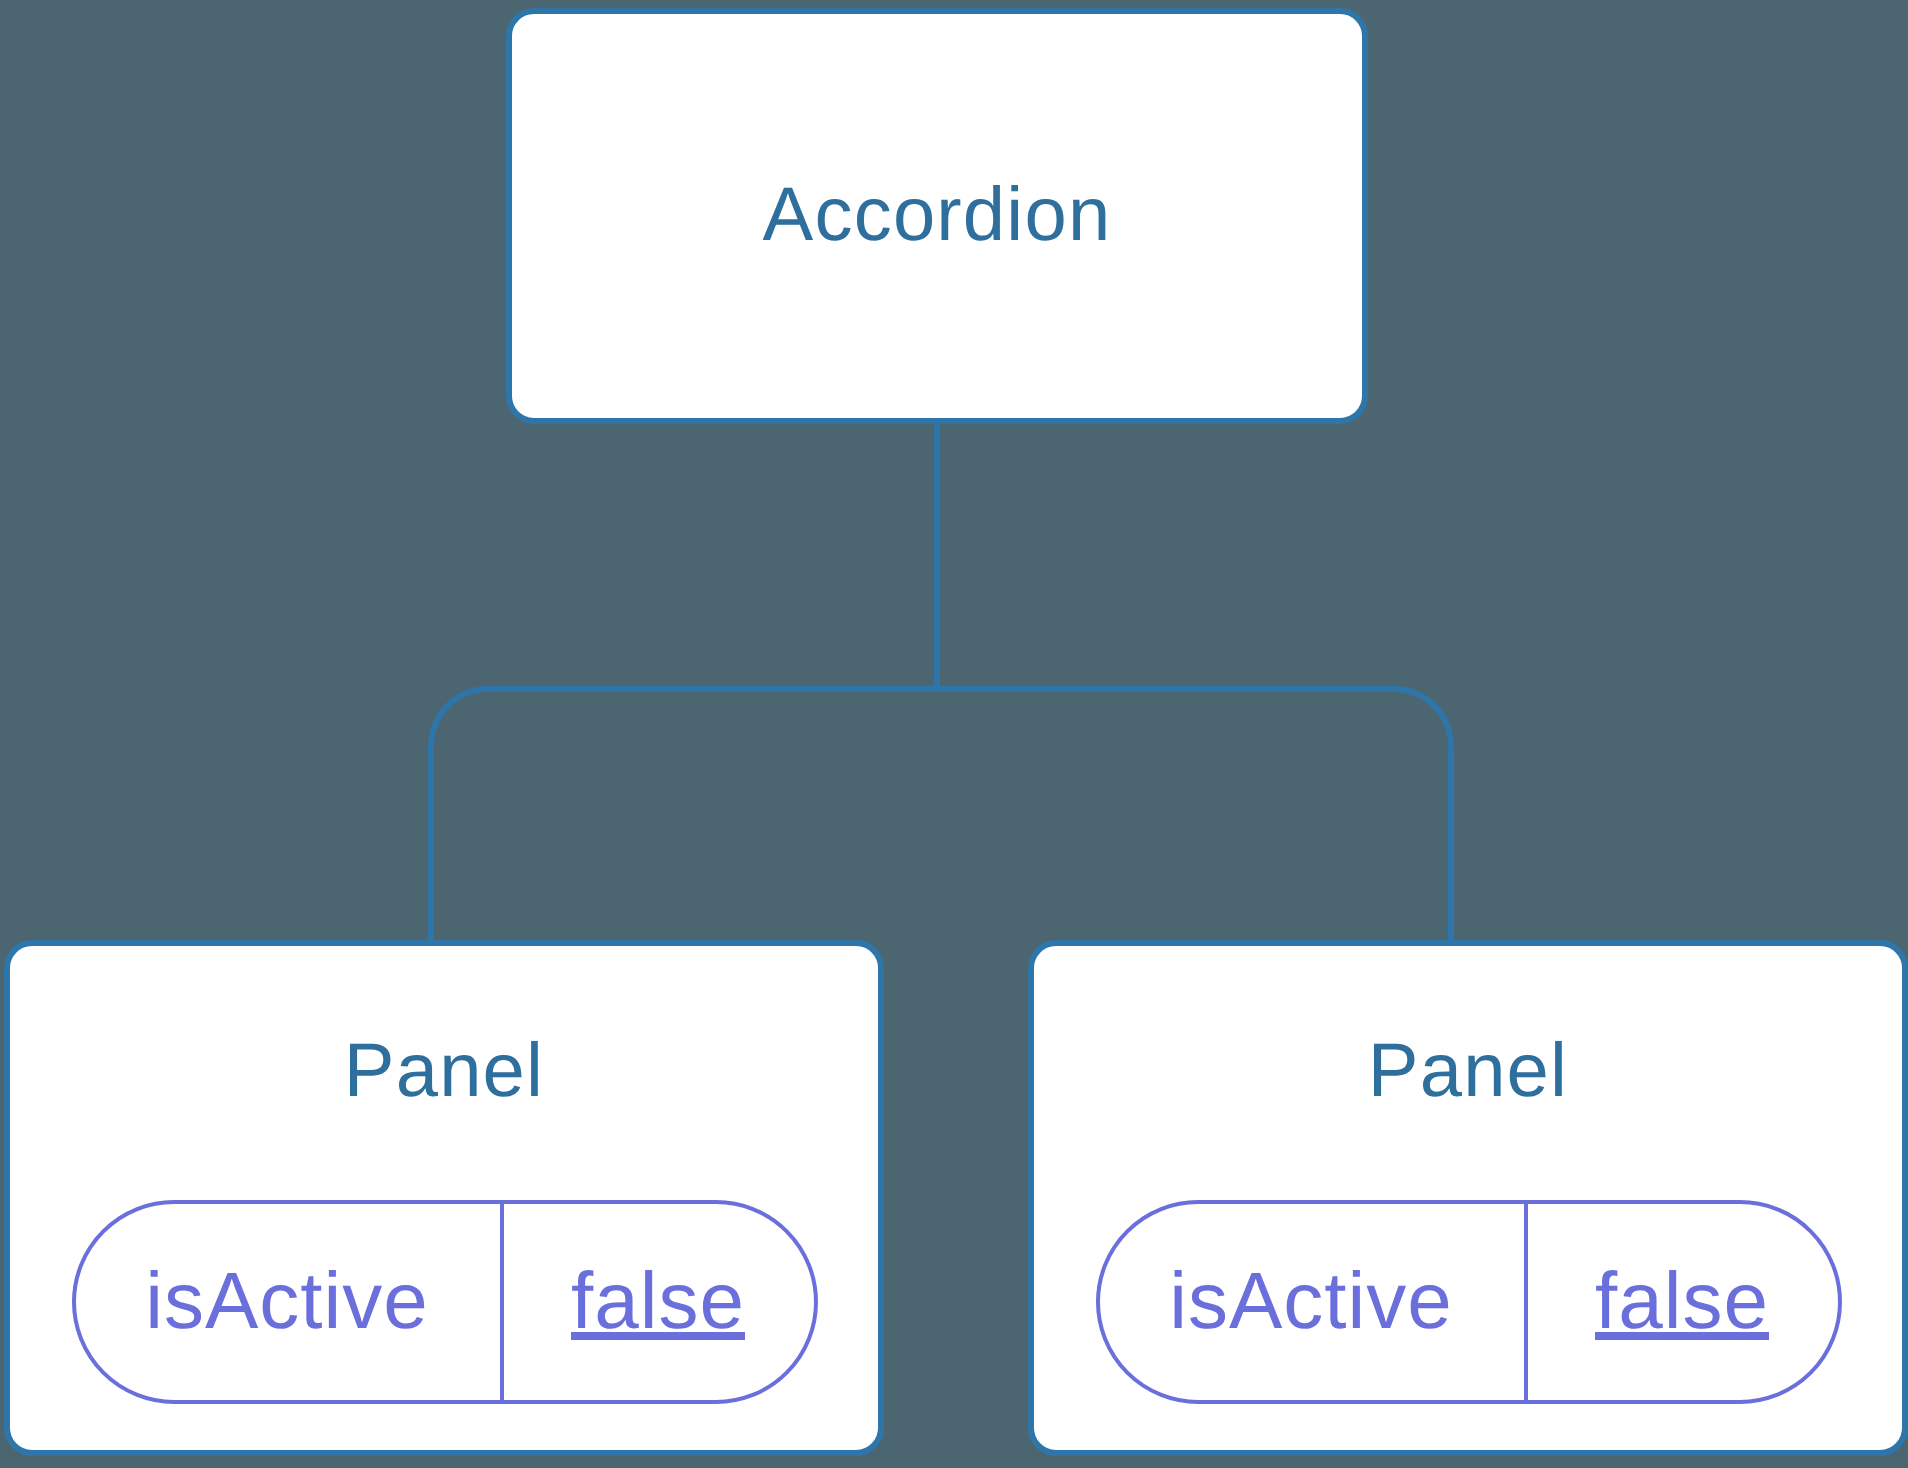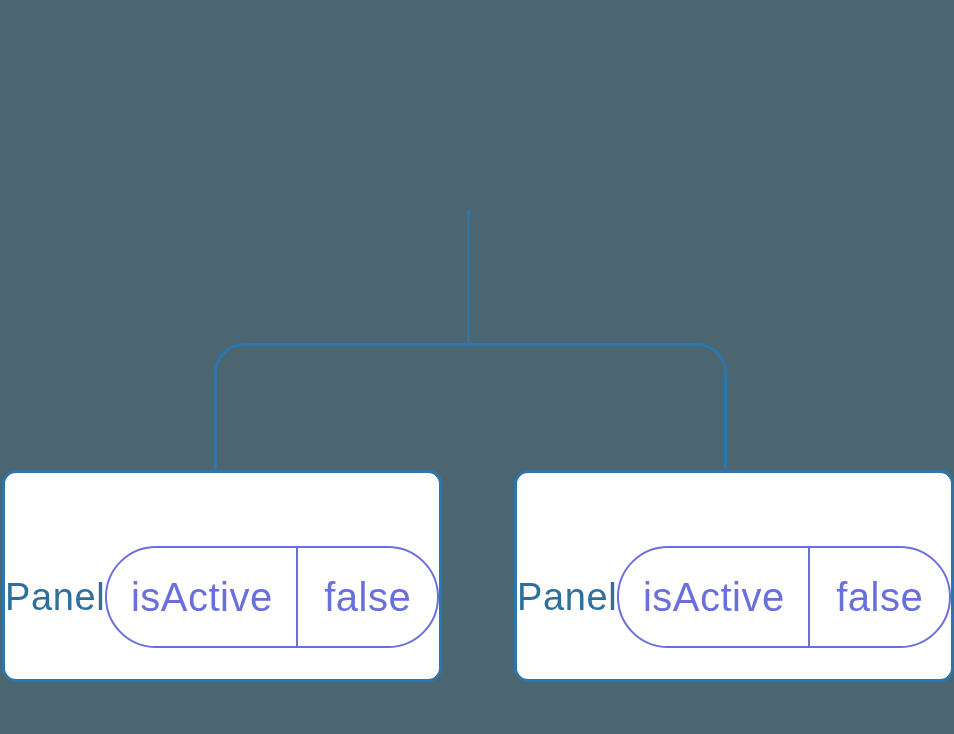--- a/index.html
+++ b/index.html
@@ -51,23 +51,23 @@
     width: 513px;
     height: 130px;
     border: 3px solid var(--connector, #2E75A9);
     border-bottom: none;
     border-radius: 30px 30px 0 0;
     box-sizing: border-box;
   }
   .panel-node {
     top: 470px;
     width: 440px;
-    height: 212px;
+    height: 258px;
     display: flex;
-    flex-direction: row;
+    flex-direction: column;
     align-items: center;
   }
   .panel-left { left: 2px; }
   .panel-right { left: 514px; width: 440px; }
   .panel-node .node-label {
     margin-top: 42px;
   }
   .pill {
     margin-top: 42px;
     width: 373px;
@@ -91,27 +91,31 @@
     box-sizing: border-box;
   }
   .pill-value {
     flex: 1;
     display: flex;
     align-items: center;
     justify-content: center;
     color: var(--state-accent, #6A6FDC);
     font-size: 40px;
     letter-spacing: 0.5px;
+    text-decoration: underline;
   }
 </style>
 </head>
 <body>
 
 <div class="stage">
 
+  <div class="node root-node">
+    <span class="node-label">Accordion</span>
+  </div>
 
   <div class="stem"></div>
   <div class="bracket"></div>
 
   <div class="node panel-node panel-left">
     <span class="node-label">Panel</span>
     <div class="pill">
       <span class="pill-key">isActive</span>
       <span class="pill-value">false</span>
     </div>

